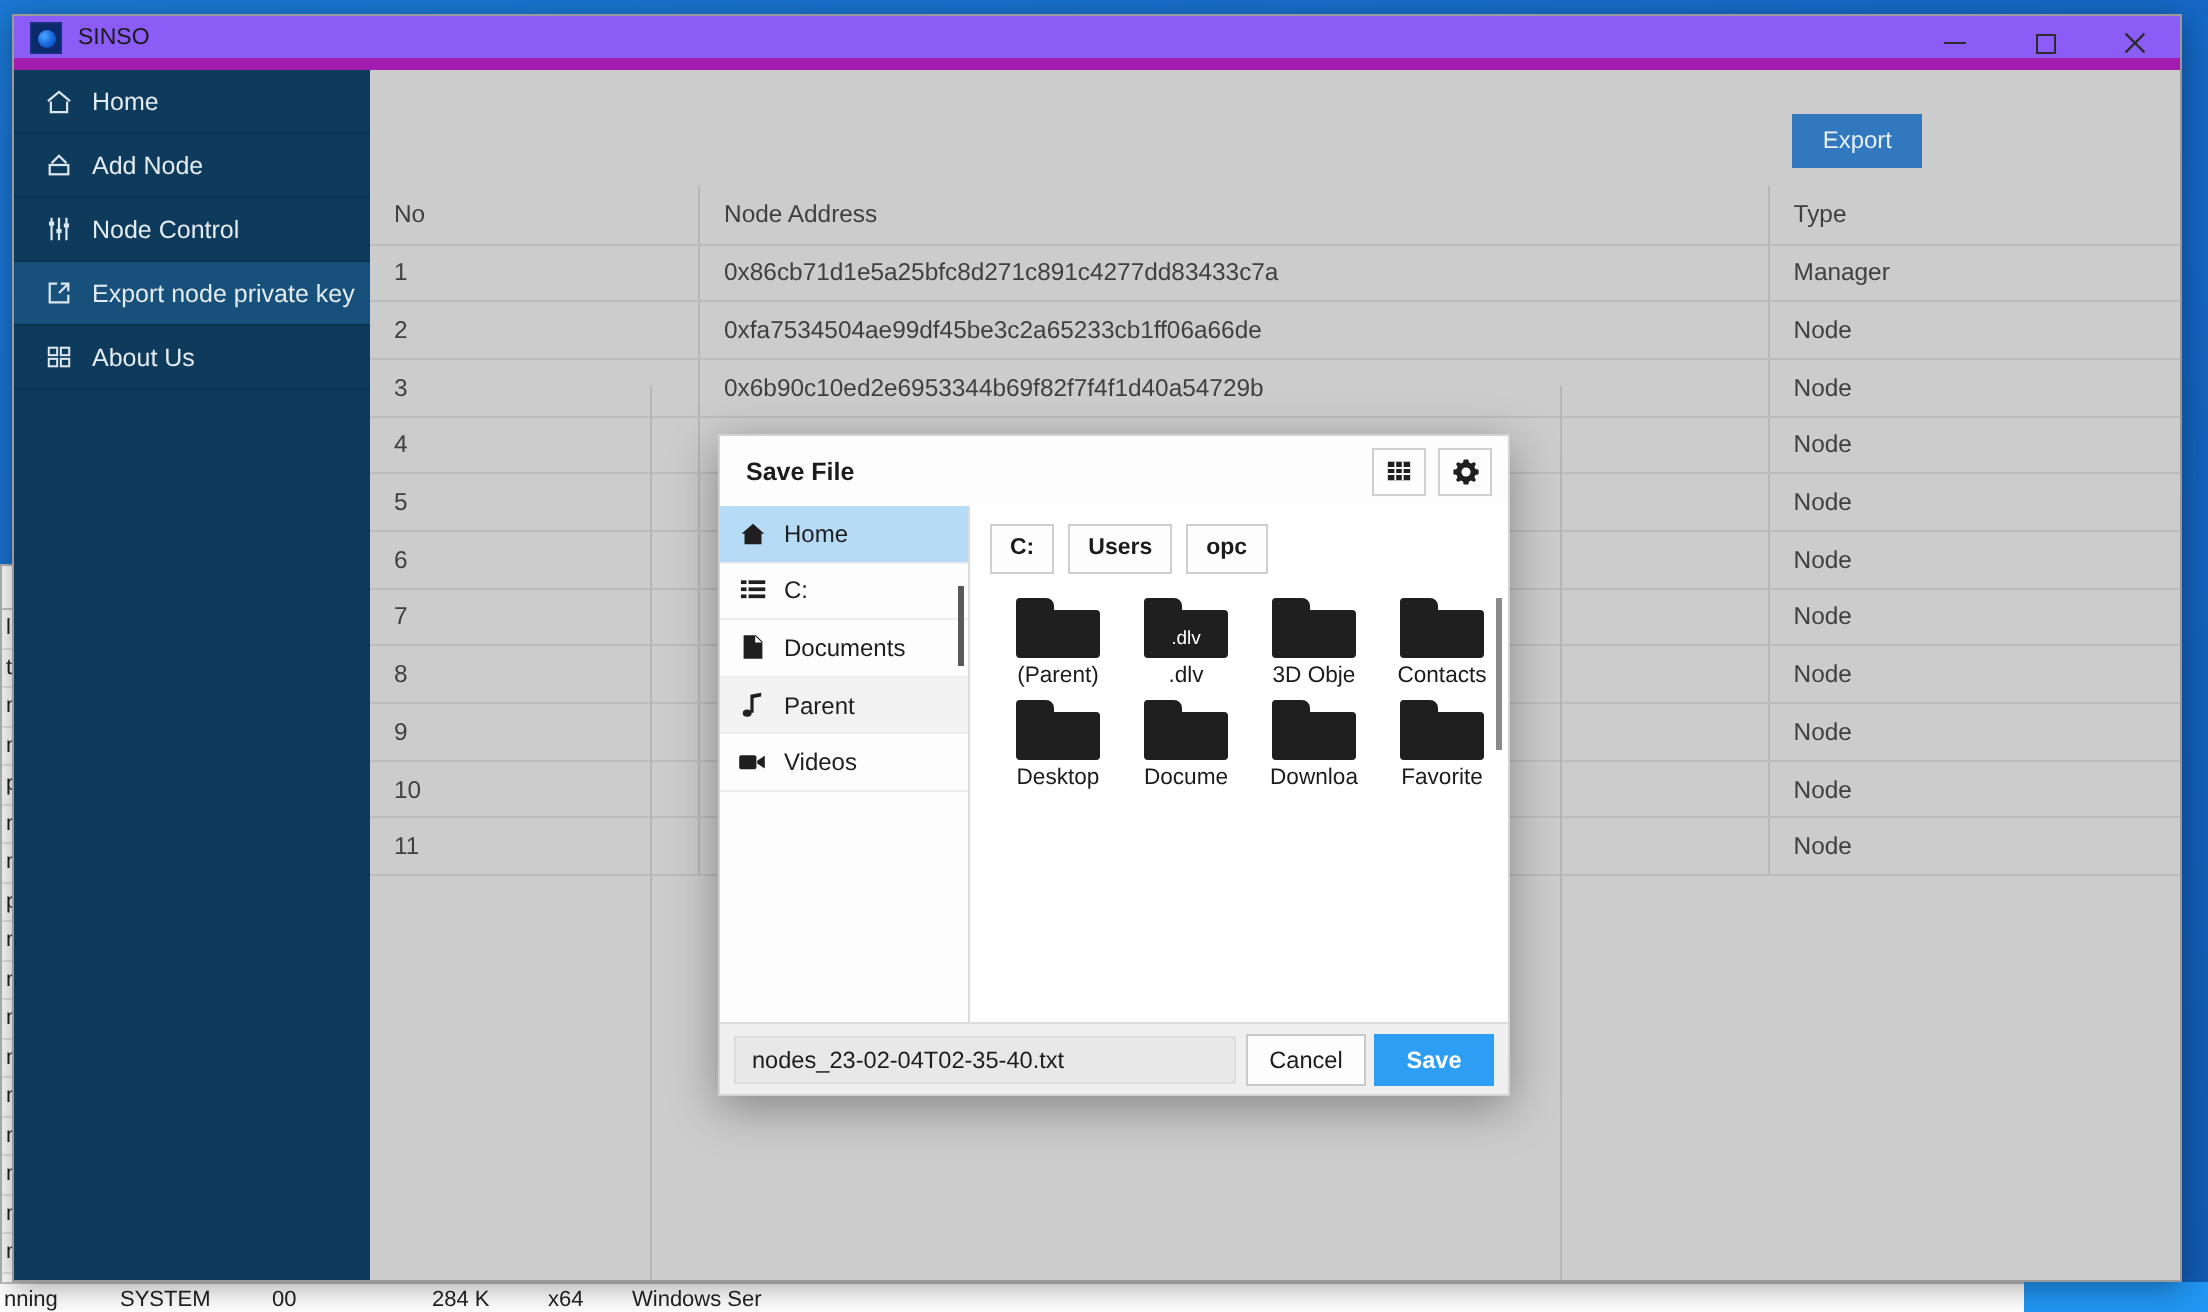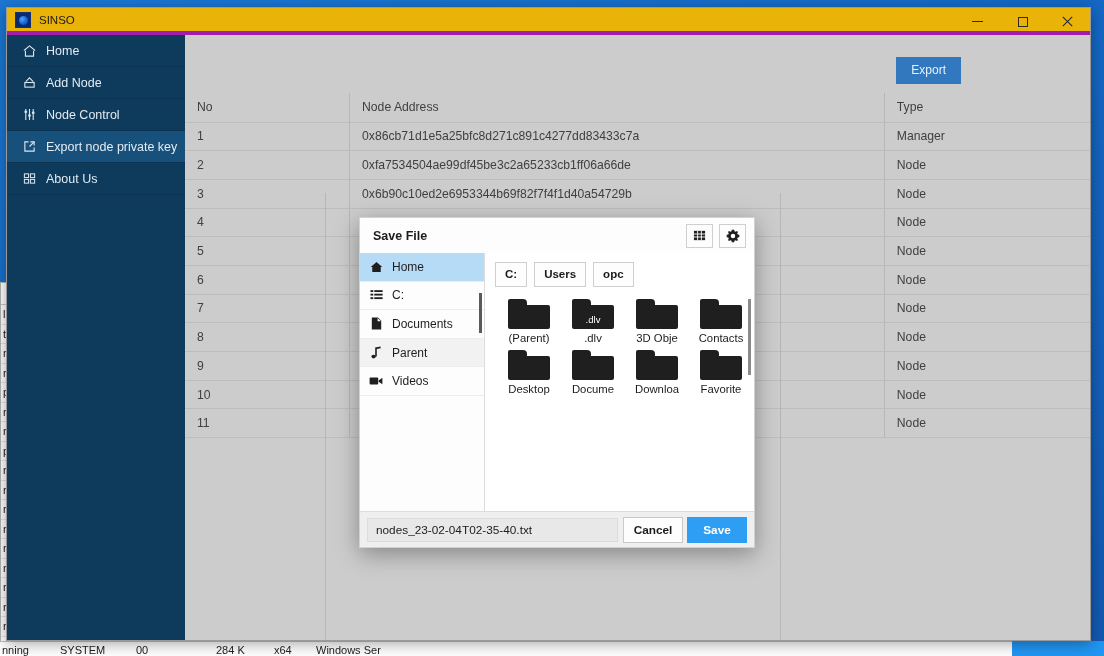--- a/index.html
+++ b/index.html
@@ -58,22 +58,22 @@
     width: 1085px; height: 634px;
     background: #cccccc;
     border: 1px solid #9a9a9a;
     box-shadow: 0 3px 14px rgba(0,0,0,0.35);
     overflow: hidden;
   }
 
   
   #titlebar {
     height: 27px;
-    background: #eab308;
-    border-bottom: 4px solid #a21caf;
+    background: #8b5cf6;
+    border-bottom: 6px solid #a21caf;
     display: flex;
     align-items: center;
     position: relative;
   }
   #app-icon {
     width: 16px; height: 16px; margin-left: 8px; margin-right: 8px;
     background: #0a2a6b;
     border: 1px solid #13307a;
     position: relative;
     flex: 0 0 auto;
@@ -297,21 +297,21 @@
     color: #1c1c1c;
     padding: 0 8px;
     font-family: "Liberation Sans", sans-serif;
     outline: none;
   }
   #cancel-button {
     height: 26px; min-width: 60px;
     margin-left: 5px;
     background: #fdfdfd;
     border: 1px solid #c9c9c9;
-    font-size: 11.8px; font-weight: bold; color: #1b1b1b;
+    font-size: 11.8px; font-weight: normal; color: #1b1b1b;
     cursor: pointer;
     font-family: "Liberation Sans", sans-serif;
   }
   #save-button {
     height: 26px; min-width: 60px;
     margin-left: 4px;
     background: #2e9df4;
     border: none;
     font-size: 11.8px; font-weight: bold; color: #ffffff;
     cursor: pointer;

